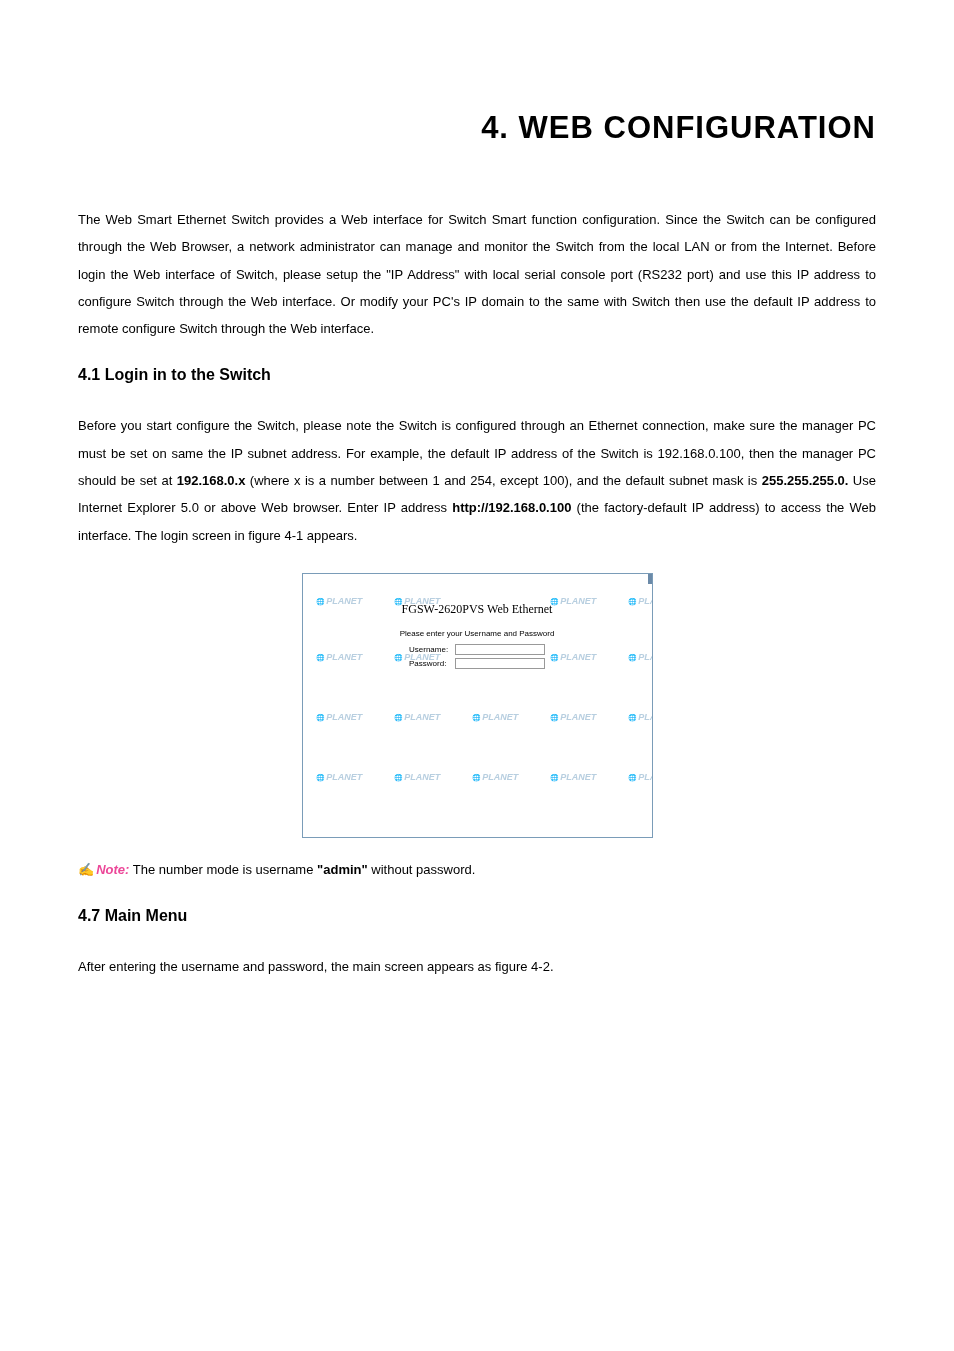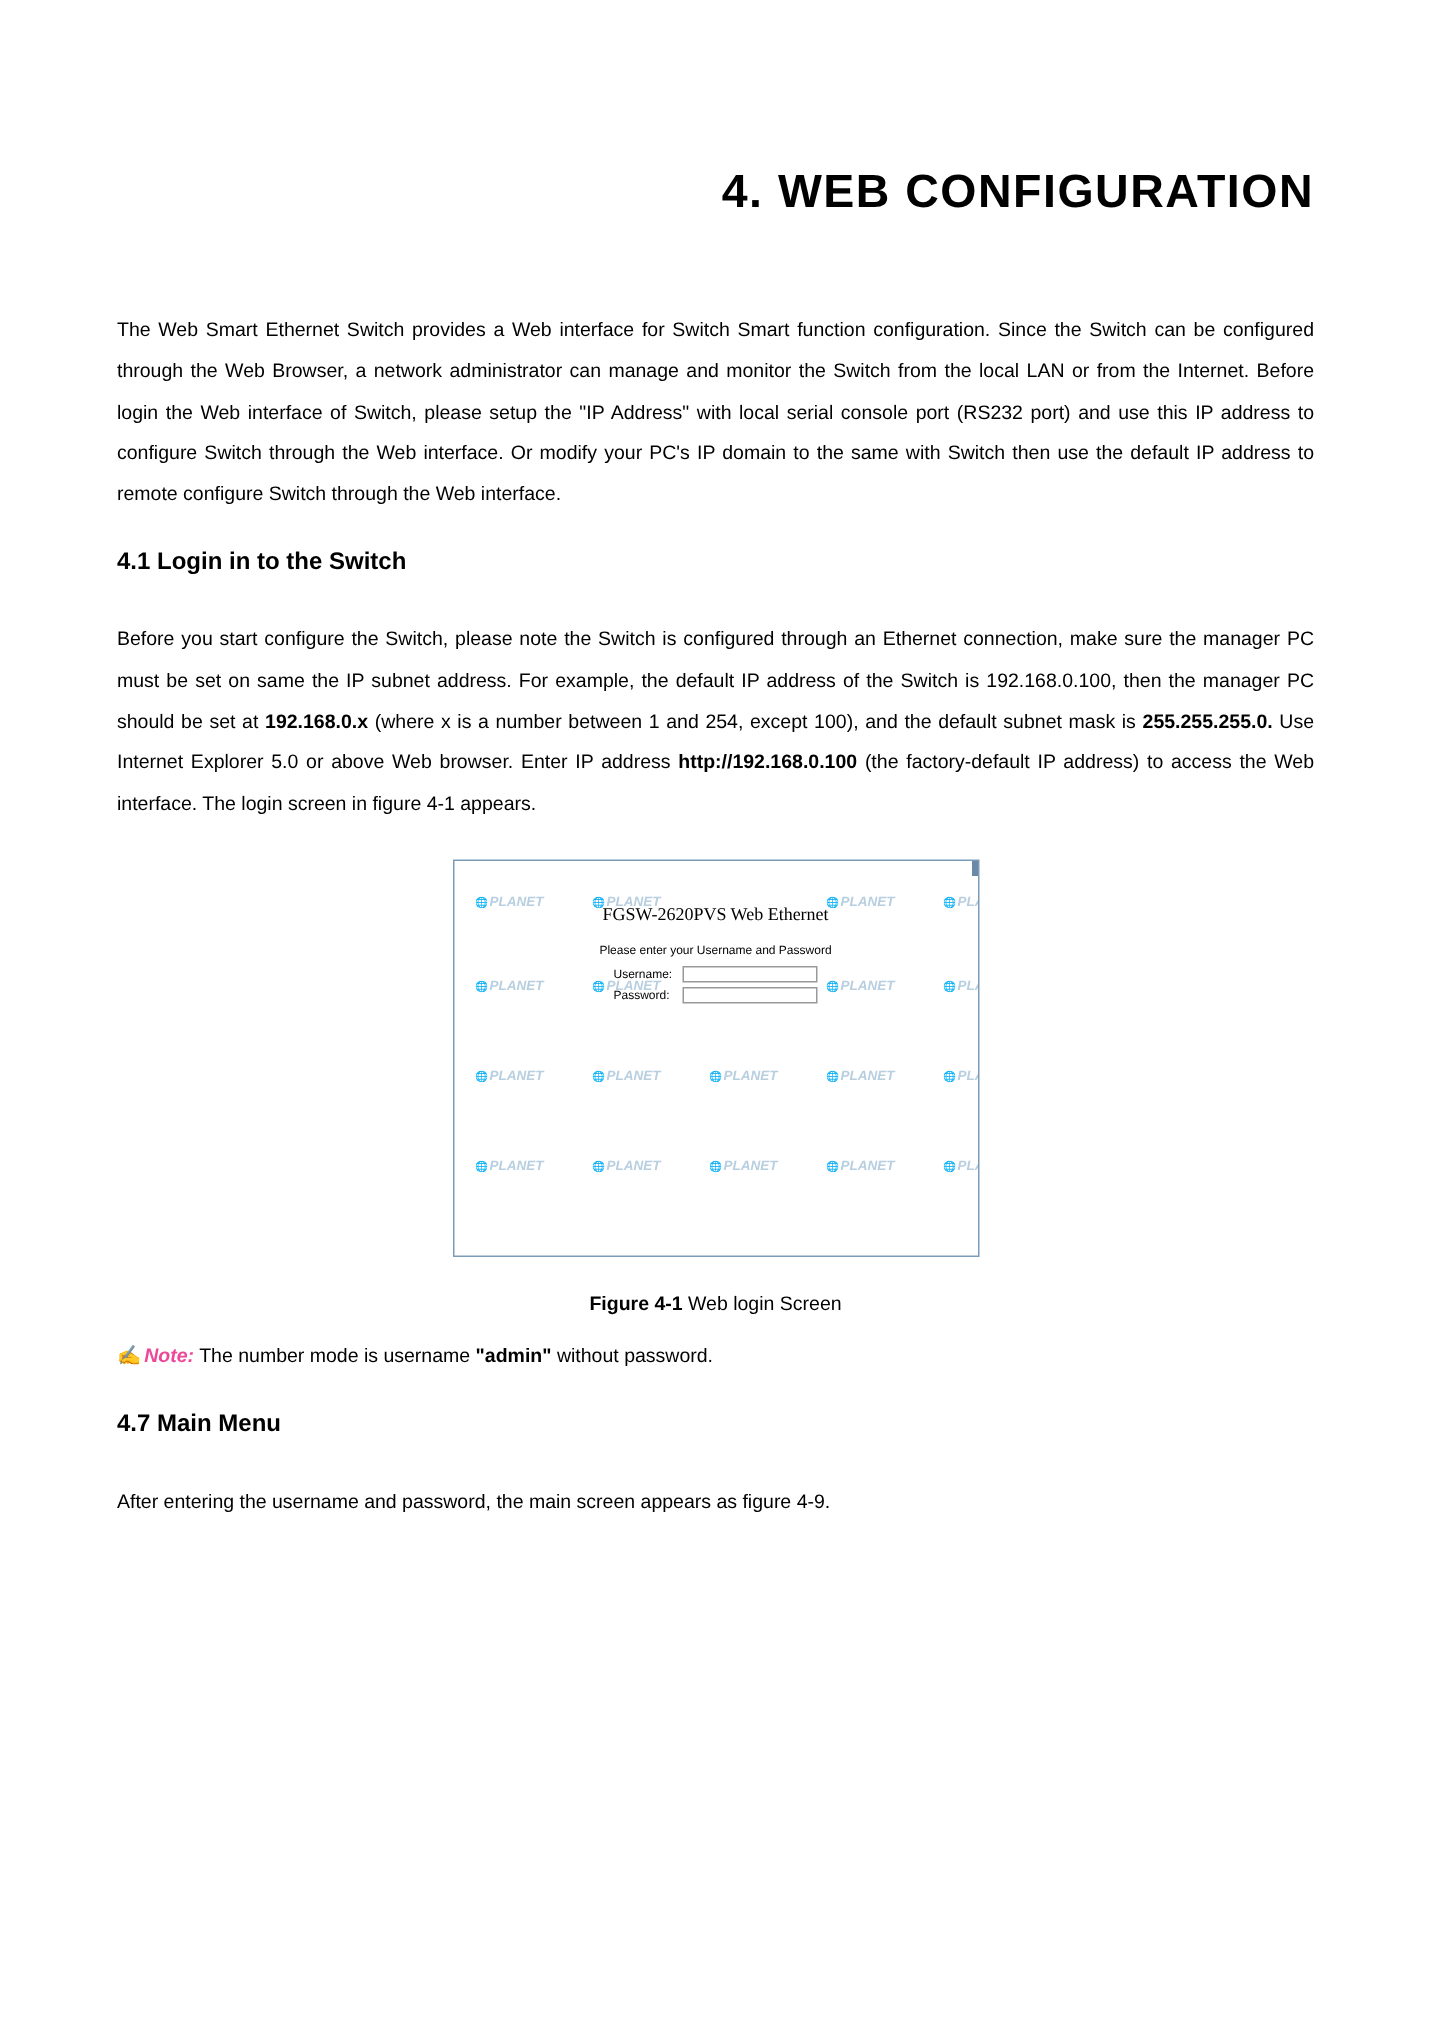--- a/index.html
+++ b/index.html
@@ -174,24 +174,21 @@
       <div class="login-title">FGSW-2620PVS Web Ethernet</div>
       <div class="login-sub">Please enter your Username and Password</div>
       <div class="login-row">
         <span>Username:</span><input type="text" style="">
       </div>
       <div class="login-row">
         <span>Password:</span><input type="password" style="">
       </div>
     </div>
   </div>
-  <div class="figure-caption">
-    <span class="bold">Figure 4-1</span><span> Web login Screen</span>
-  </div>
 </div>
 
 <p class="note-line">
   <span class="note-icon">✍</span><span class="note-prefix">Note:</span><span> The number mode is username </span><span class="bold">"admin"</span><span> without password.</span>
 </p>
 
 <h2 class="section-heading">4.7 Main Menu</h2>
 
-<p class="body-text">After entering the username and password, the main screen appears as figure 4-9.</p>
+<p class="body-text">After entering the username and password, the main screen appears as figure 4-2.</p>
 
 </body></html>

